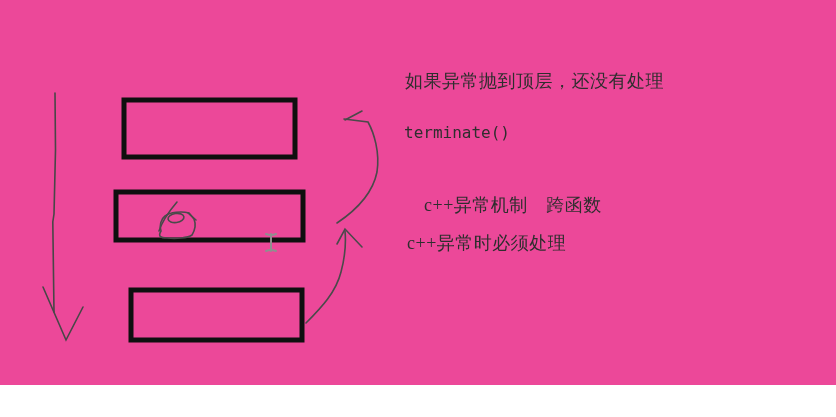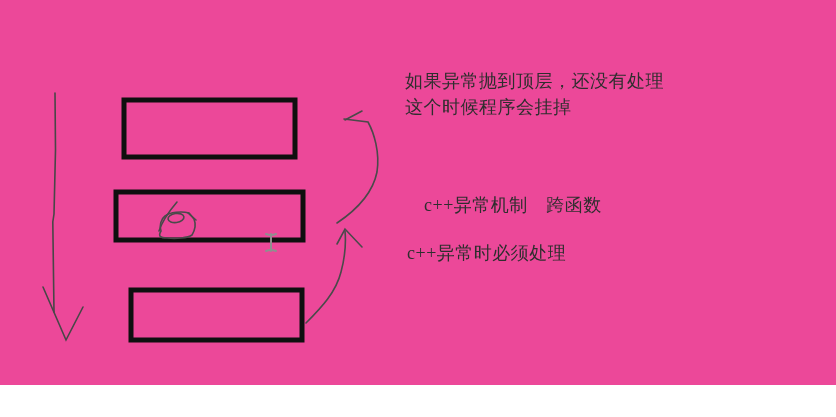--- a/index.html
+++ b/index.html
@@ -75,17 +75,17 @@
       <path d="M345 120 L362 111"></path>
     </g>
 
     <g stroke="#4a4a4a" stroke-width="1.6" fill="none" stroke-linecap="round">
       <path d="M306 323 C322 307 336 292 341 272 C345 257 346 242 345 231"></path>
       <polyline points="337,244 345,229 362,247"></polyline>
     </g>
   </svg>
 
   <div class="note zh" style="left:405px; top:71px;">如果异常抛到顶层，还没有处理</div>
-  <div class="note zh" style="left:405px; top:97px;">这个时候程序会挂掉</div>
+  <div class="note code" style="left:404px; top:123px;">terminate()</div>
   <div class="note zh" style="left:424px; top:195px;">c++异常机制　跨函数</div>
-  <div class="note zh" style="left:407px; top:243px;">c++异常时必须处理</div>
+  <div class="note zh" style="left:407px; top:233px;">c++异常时必须处理</div>
 
 </div>
 
 </body></html>

